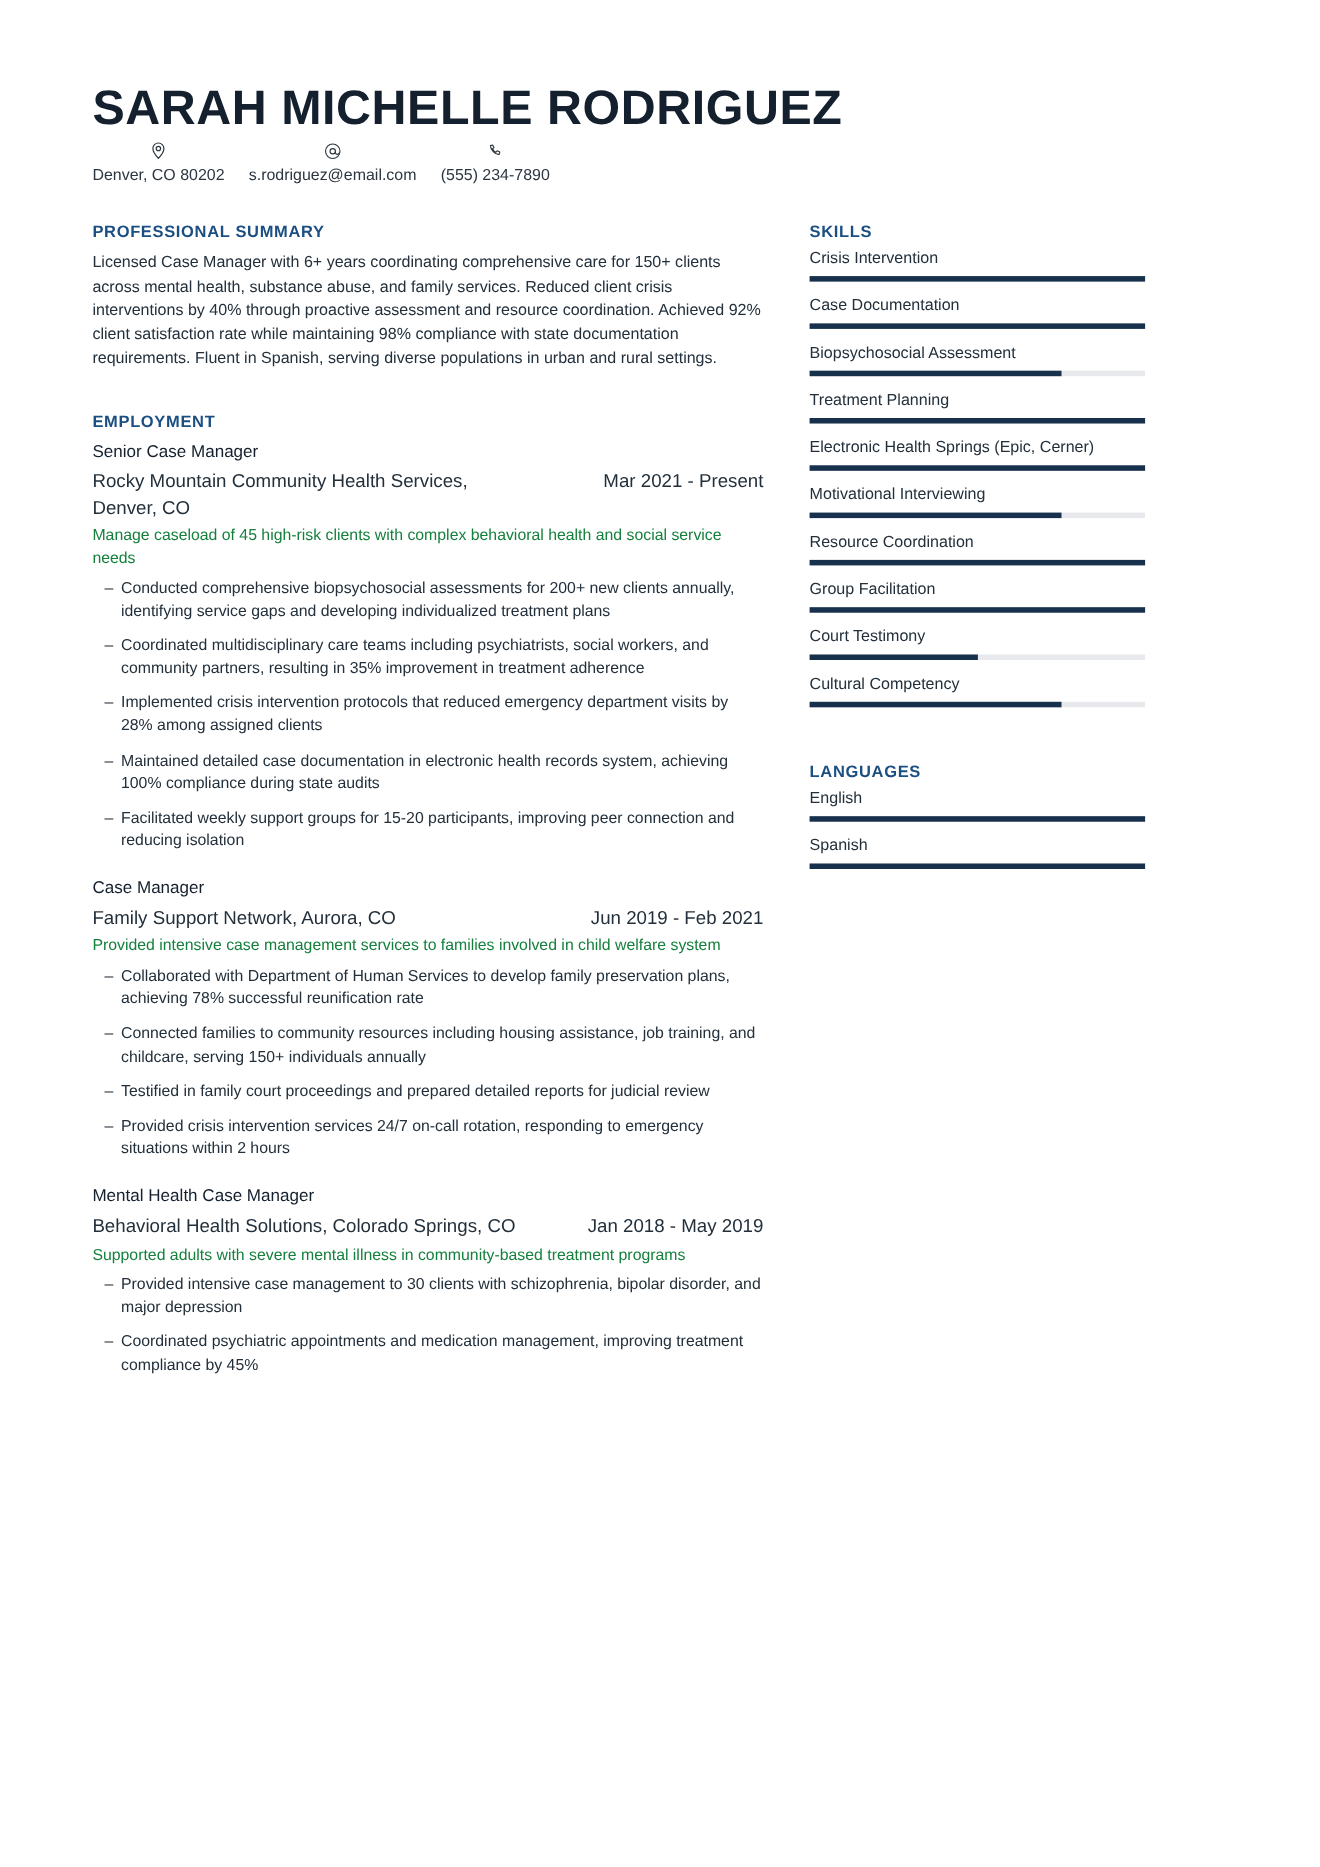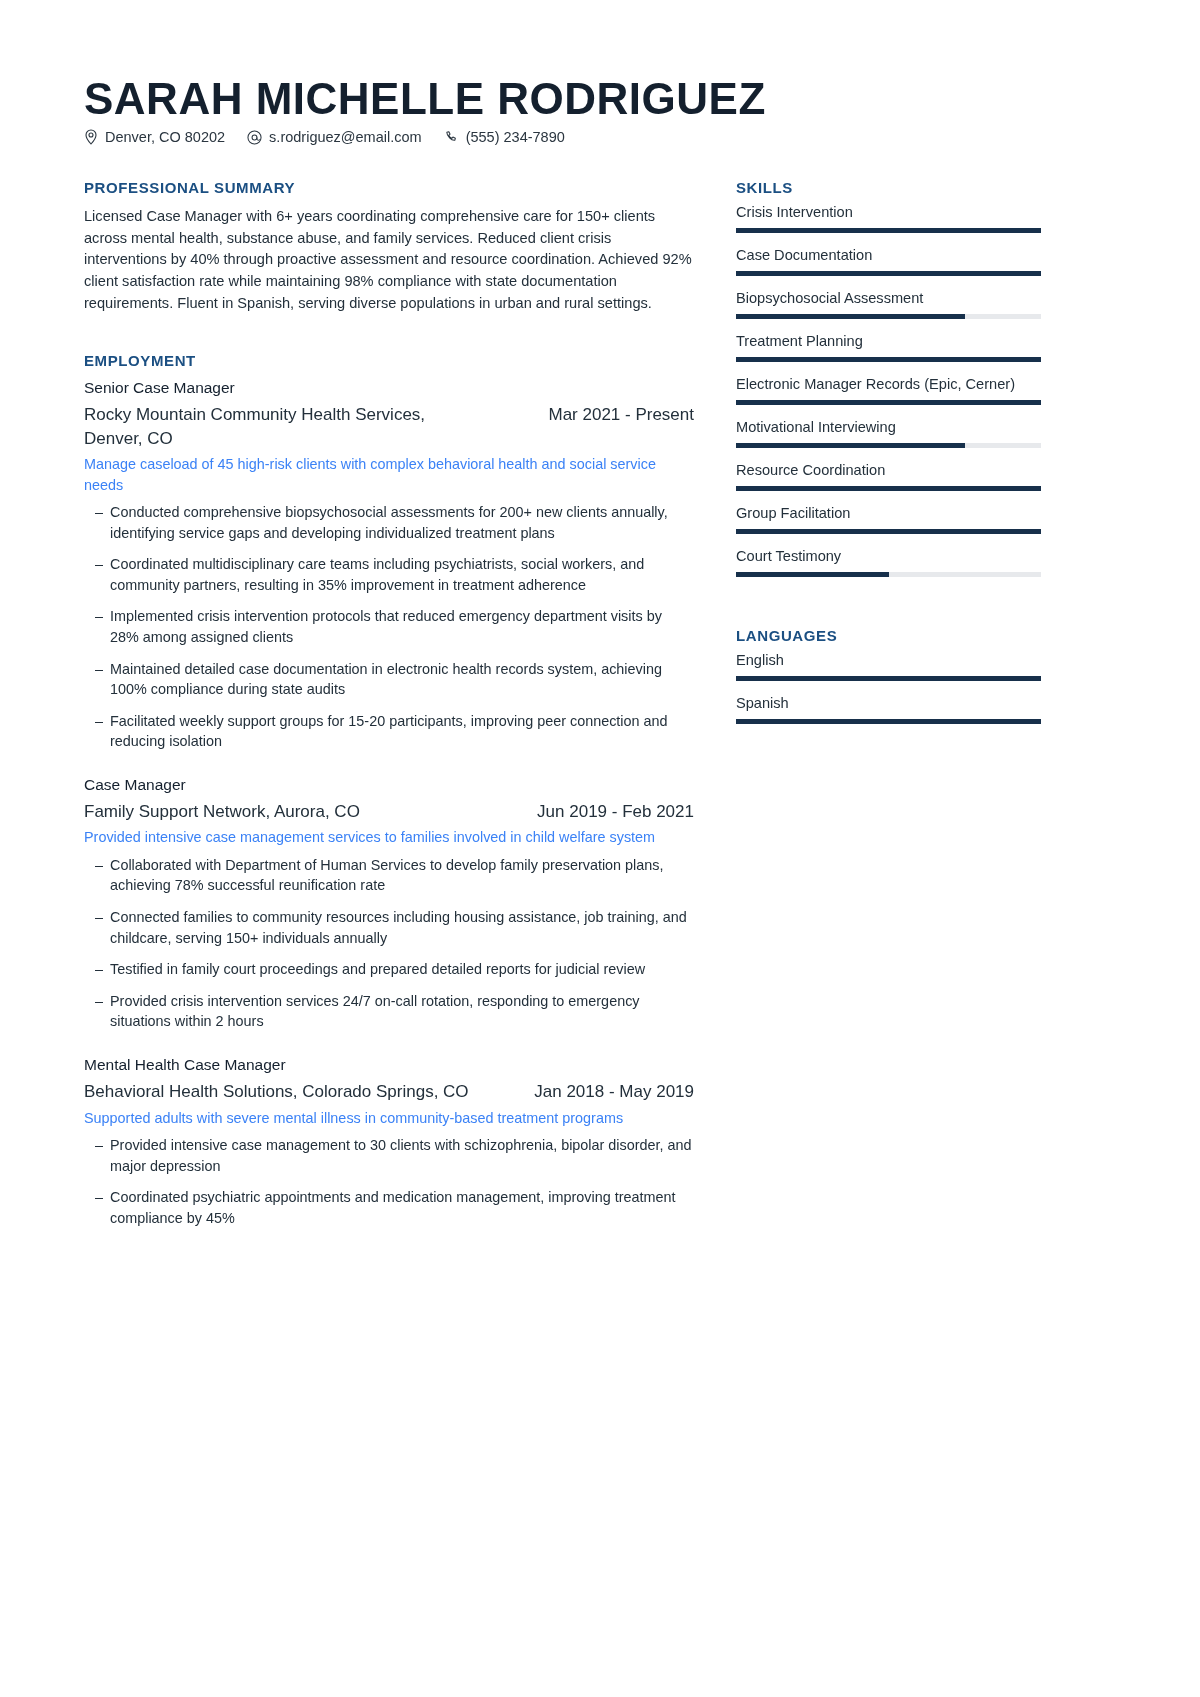--- a/index.html
+++ b/index.html
@@ -38,20 +38,21 @@
     align-items: center;
     gap: 22px;
     font-size: 14.5px;
     color: #2b3640;
   }
   .contact-item {
     display: flex;
     align-items: center;
     gap: 7px;
     white-space: nowrap;
+    flex-direction: column;
   }
   .contact-item svg { display: block; }
 
   
   .body-cols {
     display: flex;
     gap: 42px;
     margin-top: 34px;
     align-items: flex-start;
   }
@@ -90,21 +91,21 @@
     font-size: 17px;
     color: #23303b;
     line-height: 1.38;
     margin-bottom: 4px;
   }
   .job-employer { max-width: 400px; }
   .job-dates { white-space: nowrap; text-align: right; }
   .job-desc {
     font-size: 14.4px;
     line-height: 1.42;
-    color: #3b82f6;
+    color: #15803d;
     margin-bottom: 7px;
   }
   ul.bullets { list-style: none; margin: 0; padding: 0; }
   ul.bullets li {
     position: relative;
     padding-left: 26px;
     font-size: 14.4px;
     line-height: 1.43;
     color: #23303b;
     margin-bottom: 11px;
@@ -265,21 +266,21 @@
               <div class="bar-fill" style="width: 75%;"></div>
             </div>
         </div>
         <div class="skill">
           <div class="skill-name">Treatment Planning</div>
           <div class="bar">
               <div class="bar-fill" style="width: 100%;"></div>
             </div>
         </div>
         <div class="skill">
-          <div class="skill-name">Electronic Manager Records (Epic, Cerner)</div>
+          <div class="skill-name">Electronic Health Springs (Epic, Cerner)</div>
           <div class="bar">
               <div class="bar-fill" style="width: 100%;"></div>
             </div>
         </div>
         <div class="skill">
           <div class="skill-name">Motivational Interviewing</div>
           <div class="bar">
               <div class="bar-fill" style="width: 75%;"></div>
             </div>
         </div>
@@ -292,20 +293,26 @@
         <div class="skill">
           <div class="skill-name">Group Facilitation</div>
           <div class="bar">
               <div class="bar-fill" style="width: 100%;"></div>
             </div>
         </div>
         <div class="skill">
           <div class="skill-name">Court Testimony</div>
           <div class="bar">
               <div class="bar-fill" style="width: 50%;"></div>
+            </div>
+        </div>
+        <div class="skill">
+          <div class="skill-name">Cultural Competency</div>
+          <div class="bar">
+              <div class="bar-fill" style="width: 75%;"></div>
             </div>
         </div>
       </div>
 
       <div class="side-gap"></div>
 
       <div>
         <div class="section-title side">LANGUAGES</div>
         <div class="lang">
           <div class="lang-name">English</div>

